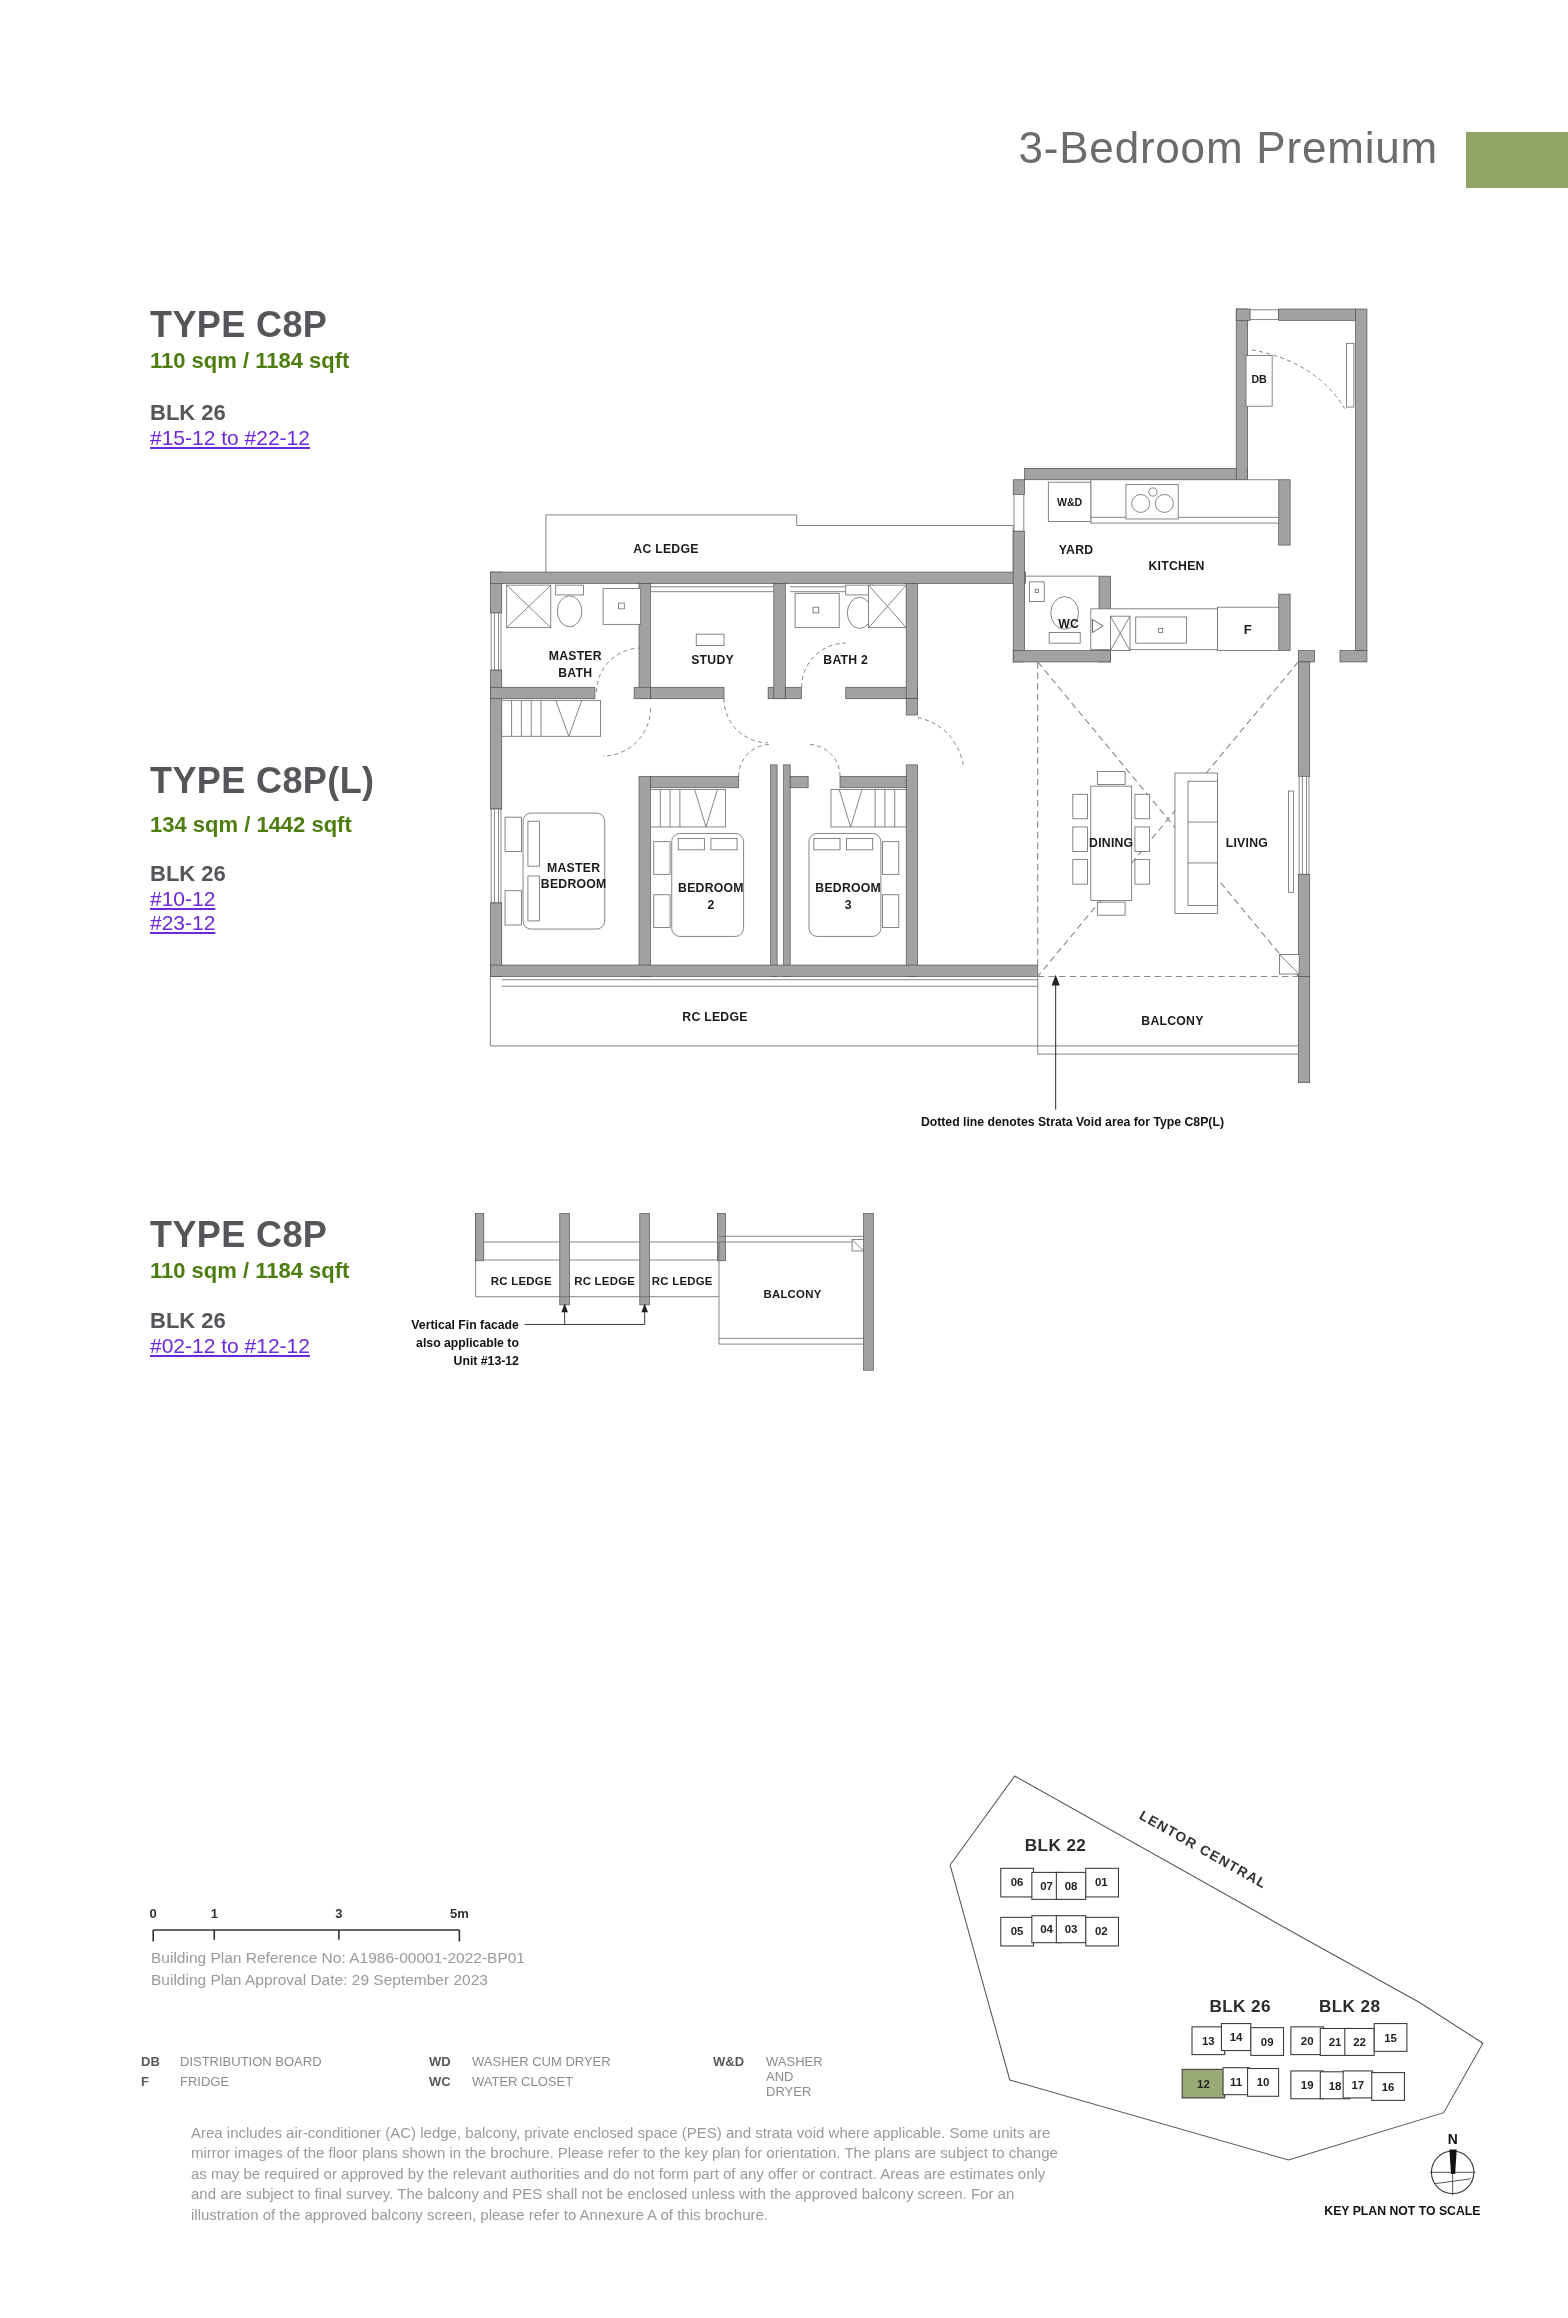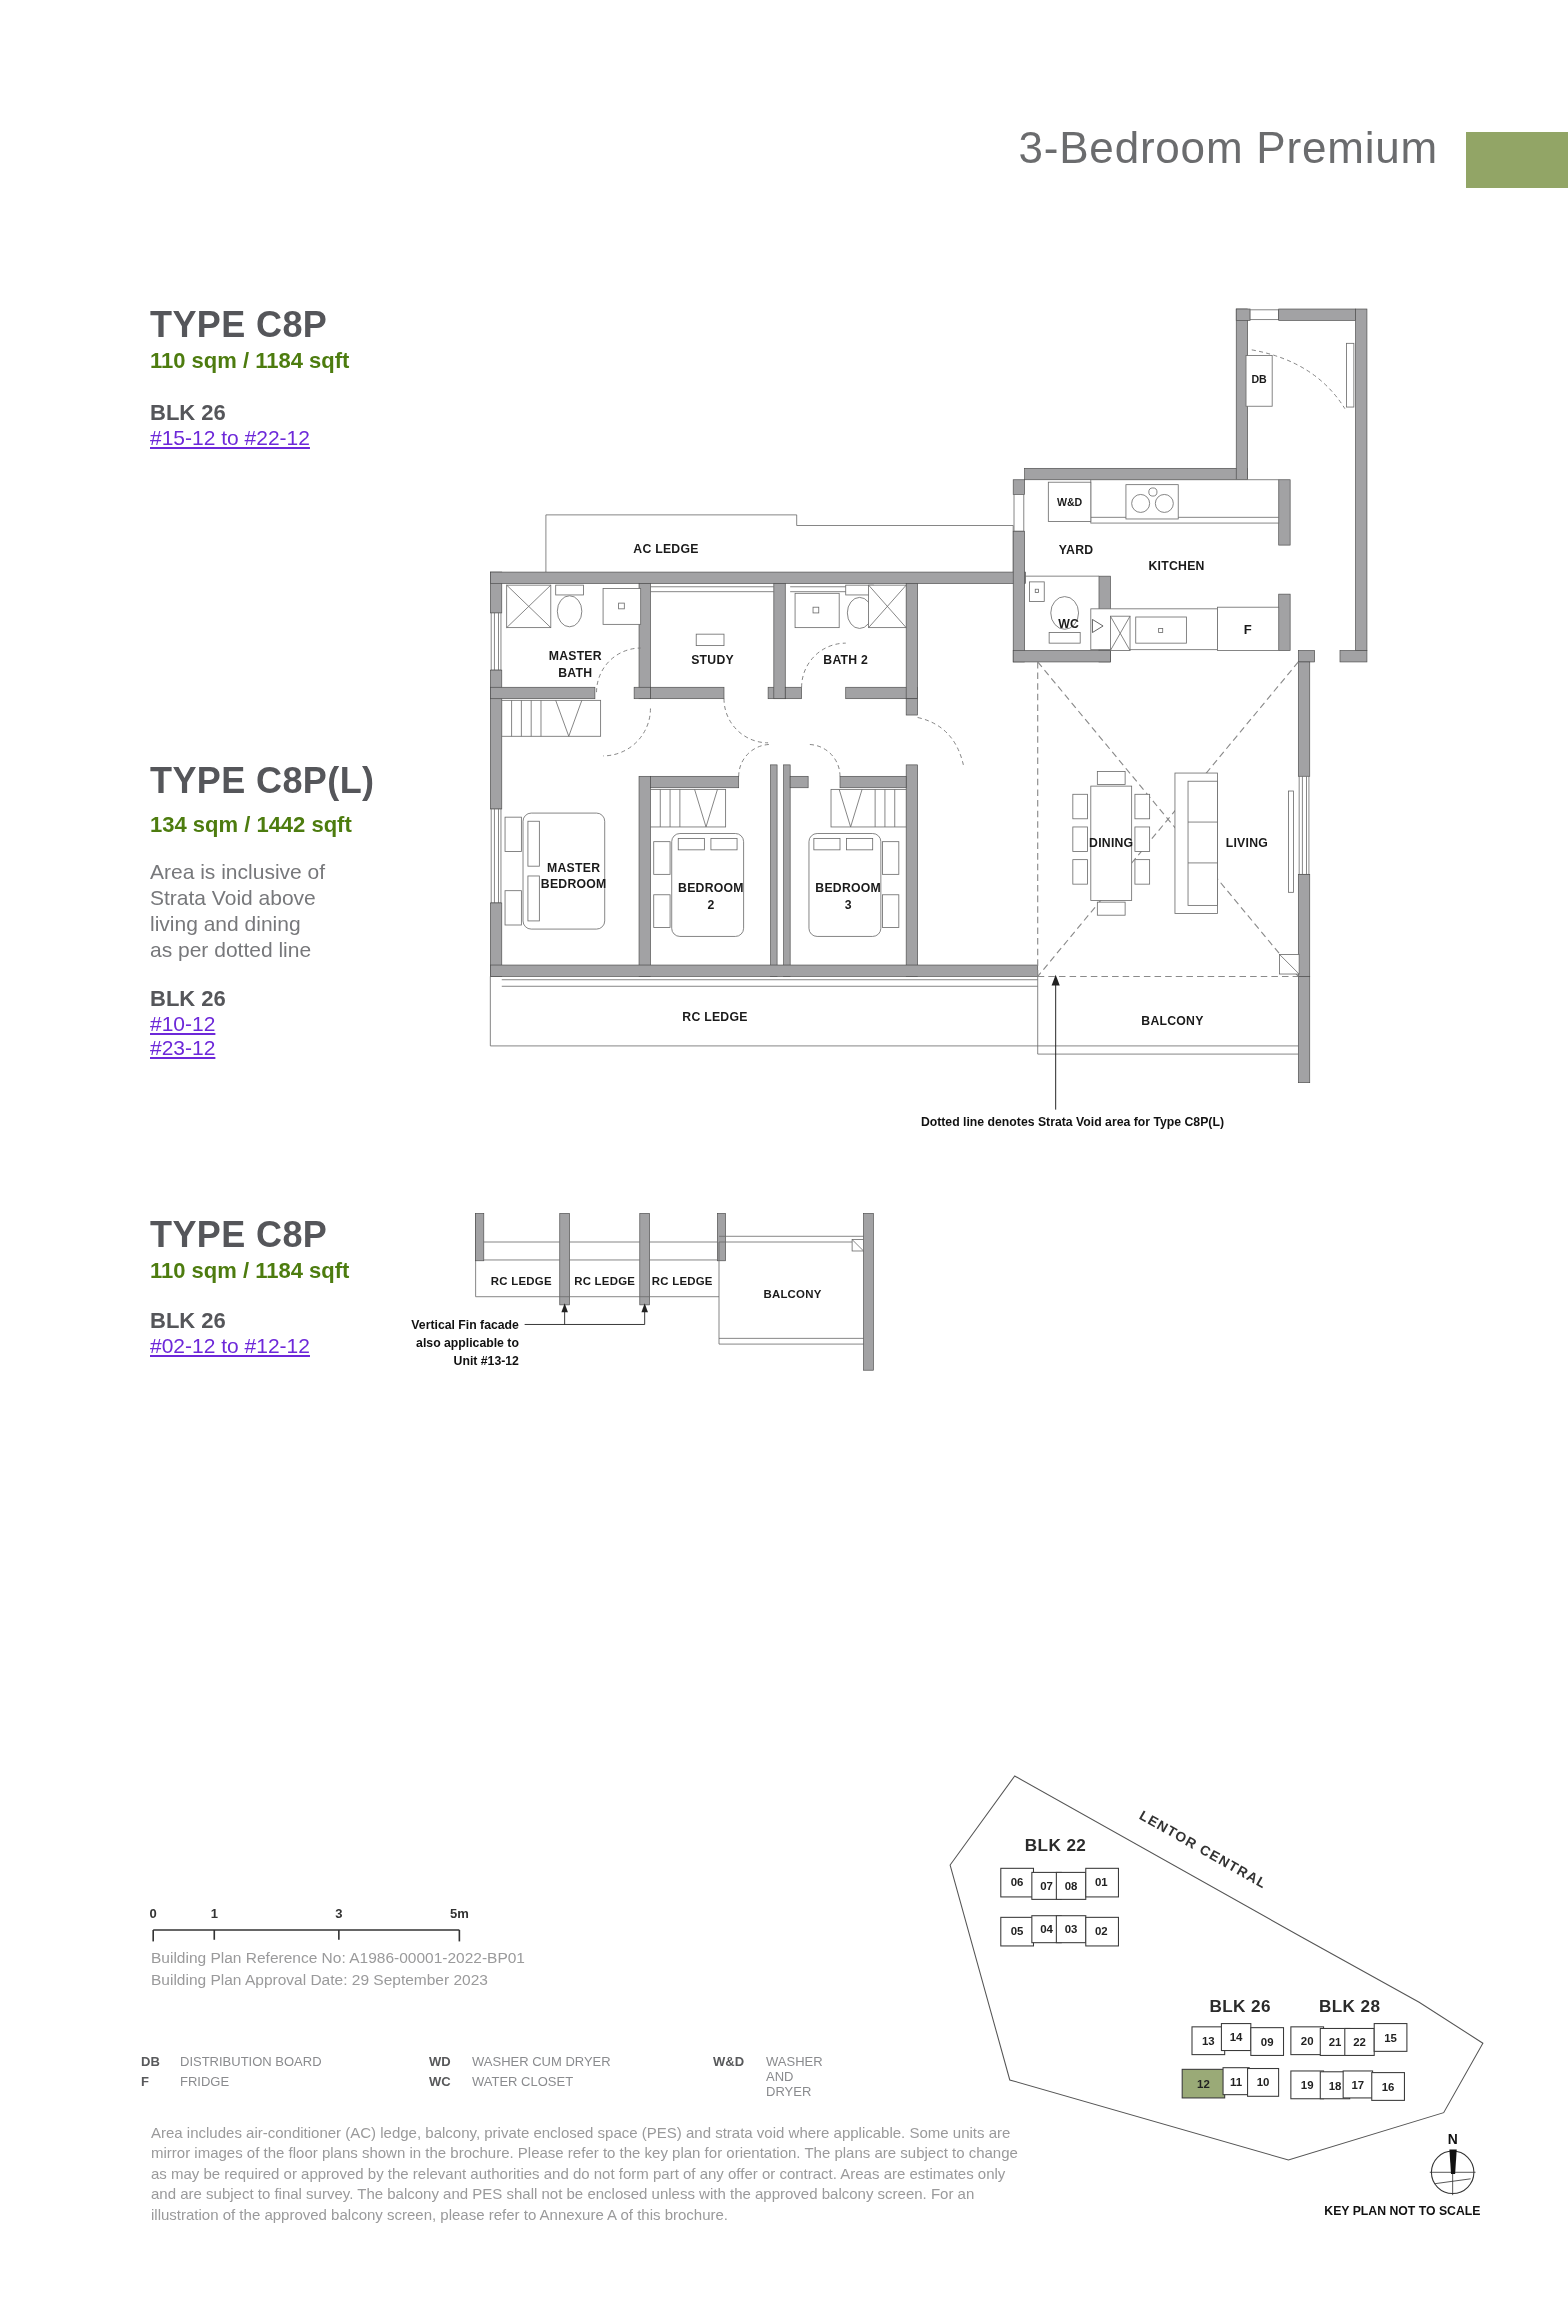--- a/index.html
+++ b/index.html
@@ -23,21 +23,21 @@
   .small-lb{font-size:13px;font-weight:700;fill:#1a1a1a;}
   .wall{fill:#a2a2a4;stroke:#4a4a4a;stroke-width:.8;}
   .thin{fill:none;stroke:#6b6b6b;stroke-width:1;}
   .thin2{fill:#ffffff;stroke:#6b6b6b;stroke-width:1;}
   .dash{fill:none;stroke:#8a8a8a;stroke-width:1.4;stroke-dasharray:8 5;}
   .doordash{fill:none;stroke:#777;stroke-width:1.1;stroke-dasharray:5 4;}
   
   .ref-t{font-size:15.5px;color:#9a9a9b;line-height:22px;}
   .legend-abbr{font-size:13px;font-weight:700;color:#58595b;}
   .legend-lb{font-size:13px;color:#8a8b8e;}
-  .disclaimer{font-size:15px;color:#9a9a9b;line-height:20.4px;width:874px;}
+  .disclaimer{font-size:15px;color:#9a9a9b;line-height:20.4px;width:874px;margin-left:40px;}
   .tick-lb{font-size:16px;font-weight:700;fill:#333;}
   
   .kp-blk{font-size:21px;font-weight:700;fill:#2b2b2b;letter-spacing:.5px;}
   .kp-num{font-size:14px;font-weight:700;fill:#222;}
   .kp-box{fill:#ffffff;stroke:#3a3a3a;stroke-width:1.3;}
   .kp-box.u12{fill:#9aaa77;}
   .kp-road{font-size:17px;font-weight:700;fill:#333;letter-spacing:1.5px;}
   .kp-note{font-size:15px;font-weight:700;fill:#111;}
 </style>
 </head>
@@ -49,26 +49,20 @@
 <div class="abs" style="left:150px;top:304px;">
   <div class="type-h">TYPE C8P</div>
   <div class="area-h" style="margin-top:1.6px;">110 sqm / 1184 sqft</div>
   <div class="blk-h" style="margin-top:26px;">BLK 26</div>
   <div class="unit-t">#15-12 to #22-12</div>
 </div>
 
 <div class="abs" style="left:150px;top:760px;">
   <div class="type-h">TYPE C8P(L)</div>
   <div class="area-h" style="margin-top:10px;">134 sqm / 1442 sqft</div>
-  <div class="note-t" style="margin-top:21px;">
-    <span>Area is inclusive of</span>
-    <span>Strata Void above</span>
-    <span>living and dining</span>
-    <span>as per dotted line</span>
-  </div>
   <div class="blk-h" style="margin-top:23px;">BLK 26</div>
   <div class="unit-t">#10-12</div>
   <div class="unit-t">#23-12</div>
 </div>
 
 <div class="abs" style="left:150px;top:1214px;">
   <div class="type-h">TYPE C8P</div>
   <div class="area-h" style="margin-top:1.6px;">110 sqm / 1184 sqft</div>
   <div class="blk-h" style="margin-top:24.5px;">BLK 26</div>
   <div class="unit-t">#02-12 to #12-12</div>

